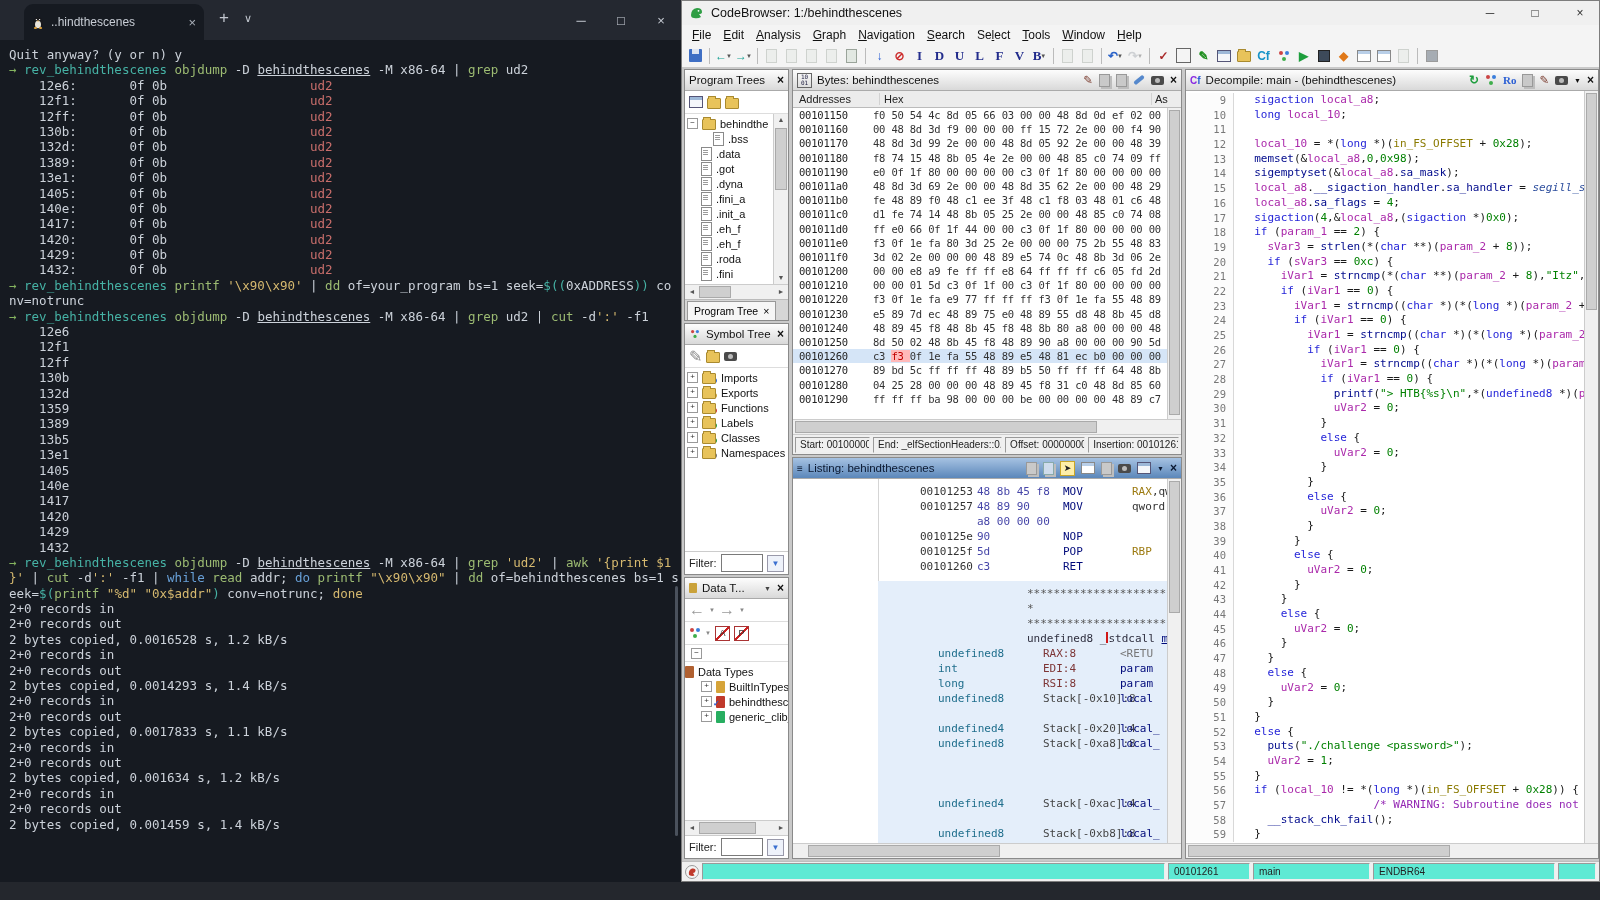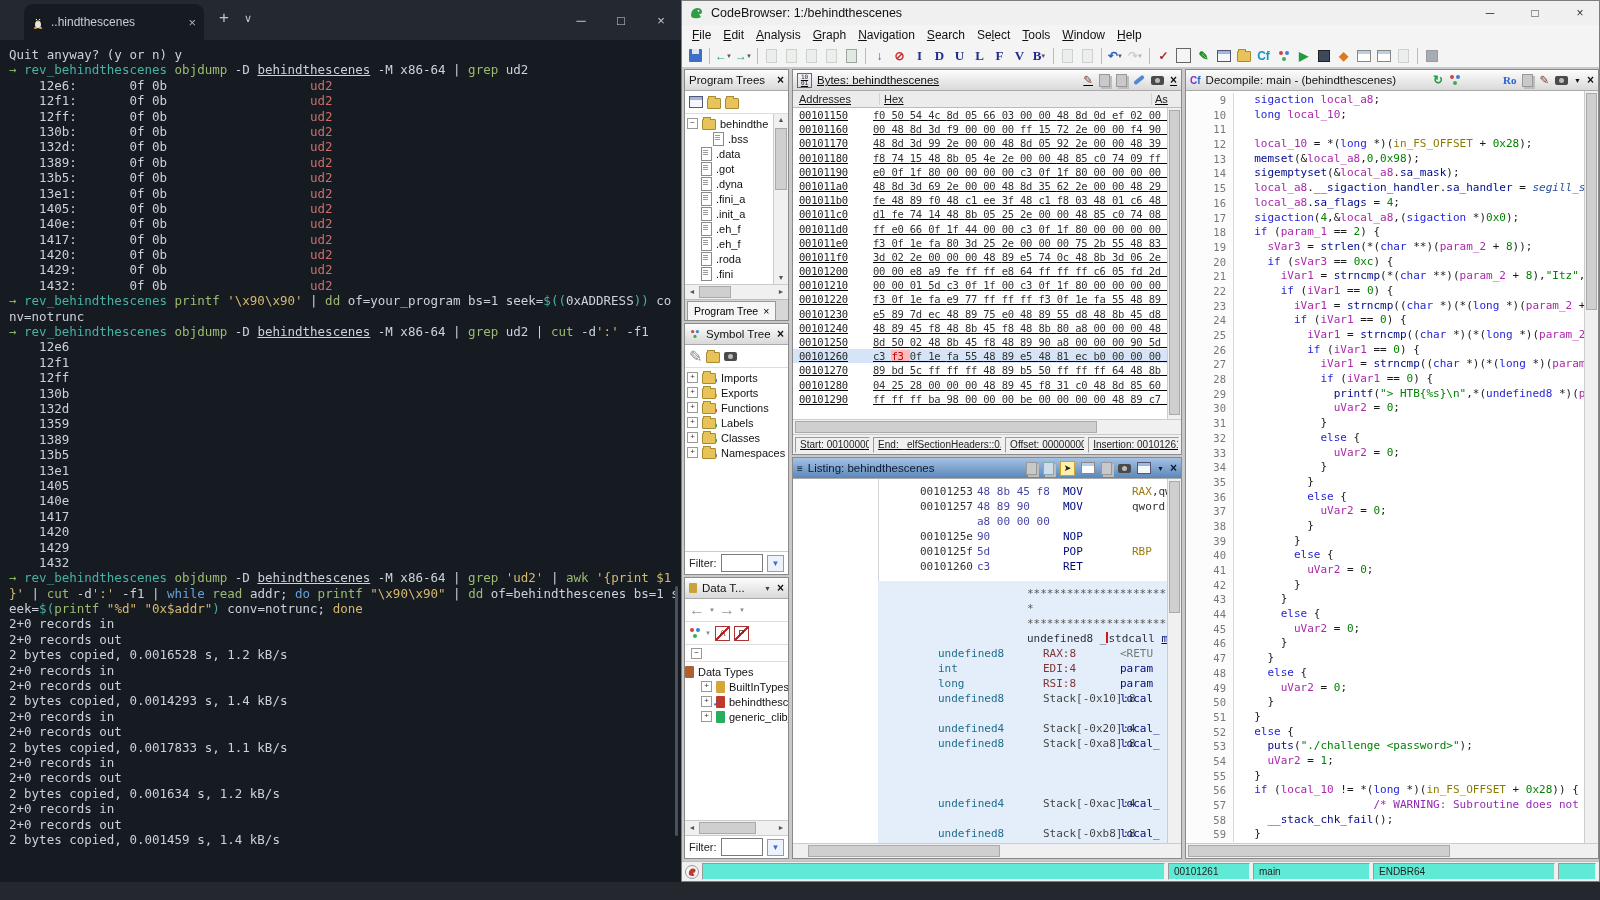--- a/index.html
+++ b/index.html
@@ -132,21 +132,21 @@
   .dc-body{flex:1;position:relative;overflow:hidden;font-family:"DejaVu Sans Mono",monospace;font-size:11px;}
   .dc-lines{position:absolute;left:0;top:2px;right:13px;bottom:14px;overflow:hidden;}
   .dc-line{height:14.7px;line-height:14.7px;white-space:pre;display:flex;}
   .dc-num{width:40px;flex:0 0 40px;text-align:right;padding-right:7px;color:#777;background:#fcfcfc;border-right:1px solid #d8d8d8;font-size:10.5px;}
   .dc-code{padding-left:7px;color:#1a1a1a;}
   .dc-kw{color:#2525d8}.dc-fn{color:#000a8c}.dc-var{color:#aa28aa}.dc-num2{color:#008000}
   .dc-str{color:#008000}.dc-com{color:#9428b4}.dc-off{color:#8a7a00}
   .dc-glob{color:#2e4f9e;font-style:italic}
   .dc-vscroll{position:absolute;right:0;top:0;bottom:14px;width:13px;background:#f0f0f0;border-left:1px solid #ccc;}
   .dc-hscroll{position:absolute;left:0;right:0;bottom:0;height:14px;background:#f0f0f0;border-top:1px solid #ccc;}
-  .ro-lbl{color:#2b5fd4;font-size:11px;font-weight:bold;font-family:"Liberation Serif",serif;margin-left:36px;}
+  .ro-lbl{color:#2b5fd4;font-size:11px;font-weight:bold;font-family:"Liberation Serif",serif;}
 </style>
 </head>
 <body>
 
 <div class="screen">
 
   <div class="terminal">
     <div class="term-titlebar">
       <div class="term-tab">
         <span class="icon">
@@ -173,21 +173,20 @@
     </div>
     <div class="term-body" id="term-lines">
         <div class="t-line"><span class="t-d">Quit anyway? (y or n) y</span></div>
         <div class="t-line"><span class="t-a">→ </span><span class="t-c">rev_behindthescenes </span><span class="t-g">objdump </span><span class="t-d">-D </span><span class="t-u">behindthescenes</span><span class="t-d"> -M x86-64 | </span><span class="t-g">grep </span><span class="t-d">ud2</span></div>
         <div class="t-line"><span class="t-d">    12e6:       0f 0b                   </span><span class="t-r">ud2</span></div>
         <div class="t-line"><span class="t-d">    12f1:       0f 0b                   </span><span class="t-r">ud2</span></div>
         <div class="t-line"><span class="t-d">    12ff:       0f 0b                   </span><span class="t-r">ud2</span></div>
         <div class="t-line"><span class="t-d">    130b:       0f 0b                   </span><span class="t-r">ud2</span></div>
         <div class="t-line"><span class="t-d">    132d:       0f 0b                   </span><span class="t-r">ud2</span></div>
         <div class="t-line"><span class="t-d">    1389:       0f 0b                   </span><span class="t-r">ud2</span></div>
-        <div class="t-line"><span class="t-d">    13b5:       0f 0b                   </span><span class="t-r">ud2</span></div>
         <div class="t-line"><span class="t-d">    13e1:       0f 0b                   </span><span class="t-r">ud2</span></div>
         <div class="t-line"><span class="t-d">    1405:       0f 0b                   </span><span class="t-r">ud2</span></div>
         <div class="t-line"><span class="t-d">    140e:       0f 0b                   </span><span class="t-r">ud2</span></div>
         <div class="t-line"><span class="t-d">    1417:       0f 0b                   </span><span class="t-r">ud2</span></div>
         <div class="t-line"><span class="t-d">    1420:       0f 0b                   </span><span class="t-r">ud2</span></div>
         <div class="t-line"><span class="t-d">    1429:       0f 0b                   </span><span class="t-r">ud2</span></div>
         <div class="t-line"><span class="t-d">    1432:       0f 0b                   </span><span class="t-r">ud2</span></div>
         <div class="t-line"><span class="t-a">→ </span><span class="t-c">rev_behindthescenes </span><span class="t-g">printf </span><span class="t-y">'\x90\x90'</span><span class="t-d"> | </span><span class="t-g">dd </span><span class="t-d">of=your_program bs=1 seek=</span><span class="t-c">$((</span><span class="t-d">0xADDRESS</span><span class="t-c">))</span><span class="t-d"> co</span></div>
         <div class="t-line"><span class="t-d">nv=notrunc</span></div>
         <div class="t-line"><span class="t-a">→ </span><span class="t-c">rev_behindthescenes </span><span class="t-g">objdump </span><span class="t-d">-D </span><span class="t-u">behindthescenes</span><span class="t-d"> -M x86-64 | </span><span class="t-g">grep </span><span class="t-d">ud2 | </span><span class="t-g">cut </span><span class="t-d">-d</span><span class="t-y">':'</span><span class="t-d"> -f1</span></div>
@@ -562,21 +561,21 @@
           <div class="thumb" style="left:14px;top:1px;height:10px;width:55px;"></div>
           <span class="arr" style="left:auto;right:0;top:1px;">►</span>
         </div>
         <div class="filter-row">
           <label>Filter:</label>
           <input style="">
           <span class="filter-btn">▼</span>
         </div>
       </div>
 
-      <div class="panel" style="left:110px;top:2px;width:390px;height:386px;text-decoration:underline;">
+      <div class="panel" style="left:110px;top:2px;width:390px;height:386px;">
         <div class="p-hdr">
           <span class="icon sh-grid01">10<br>01</span>
           <span>Bytes: behindthescenes</span>
           <span class="hdr-icons">
             <span class="icon" style="color:#7a3b2e;">✎</span>
             <span class="icon sh-pages"></span>
             <span class="icon sh-pages"></span>
             <span class="icon sh-wrench"></span>
             <span class="icon sh-cam"></span>
             <span class="icon" style="font-weight:bold;font-size:12px;">×</span>

